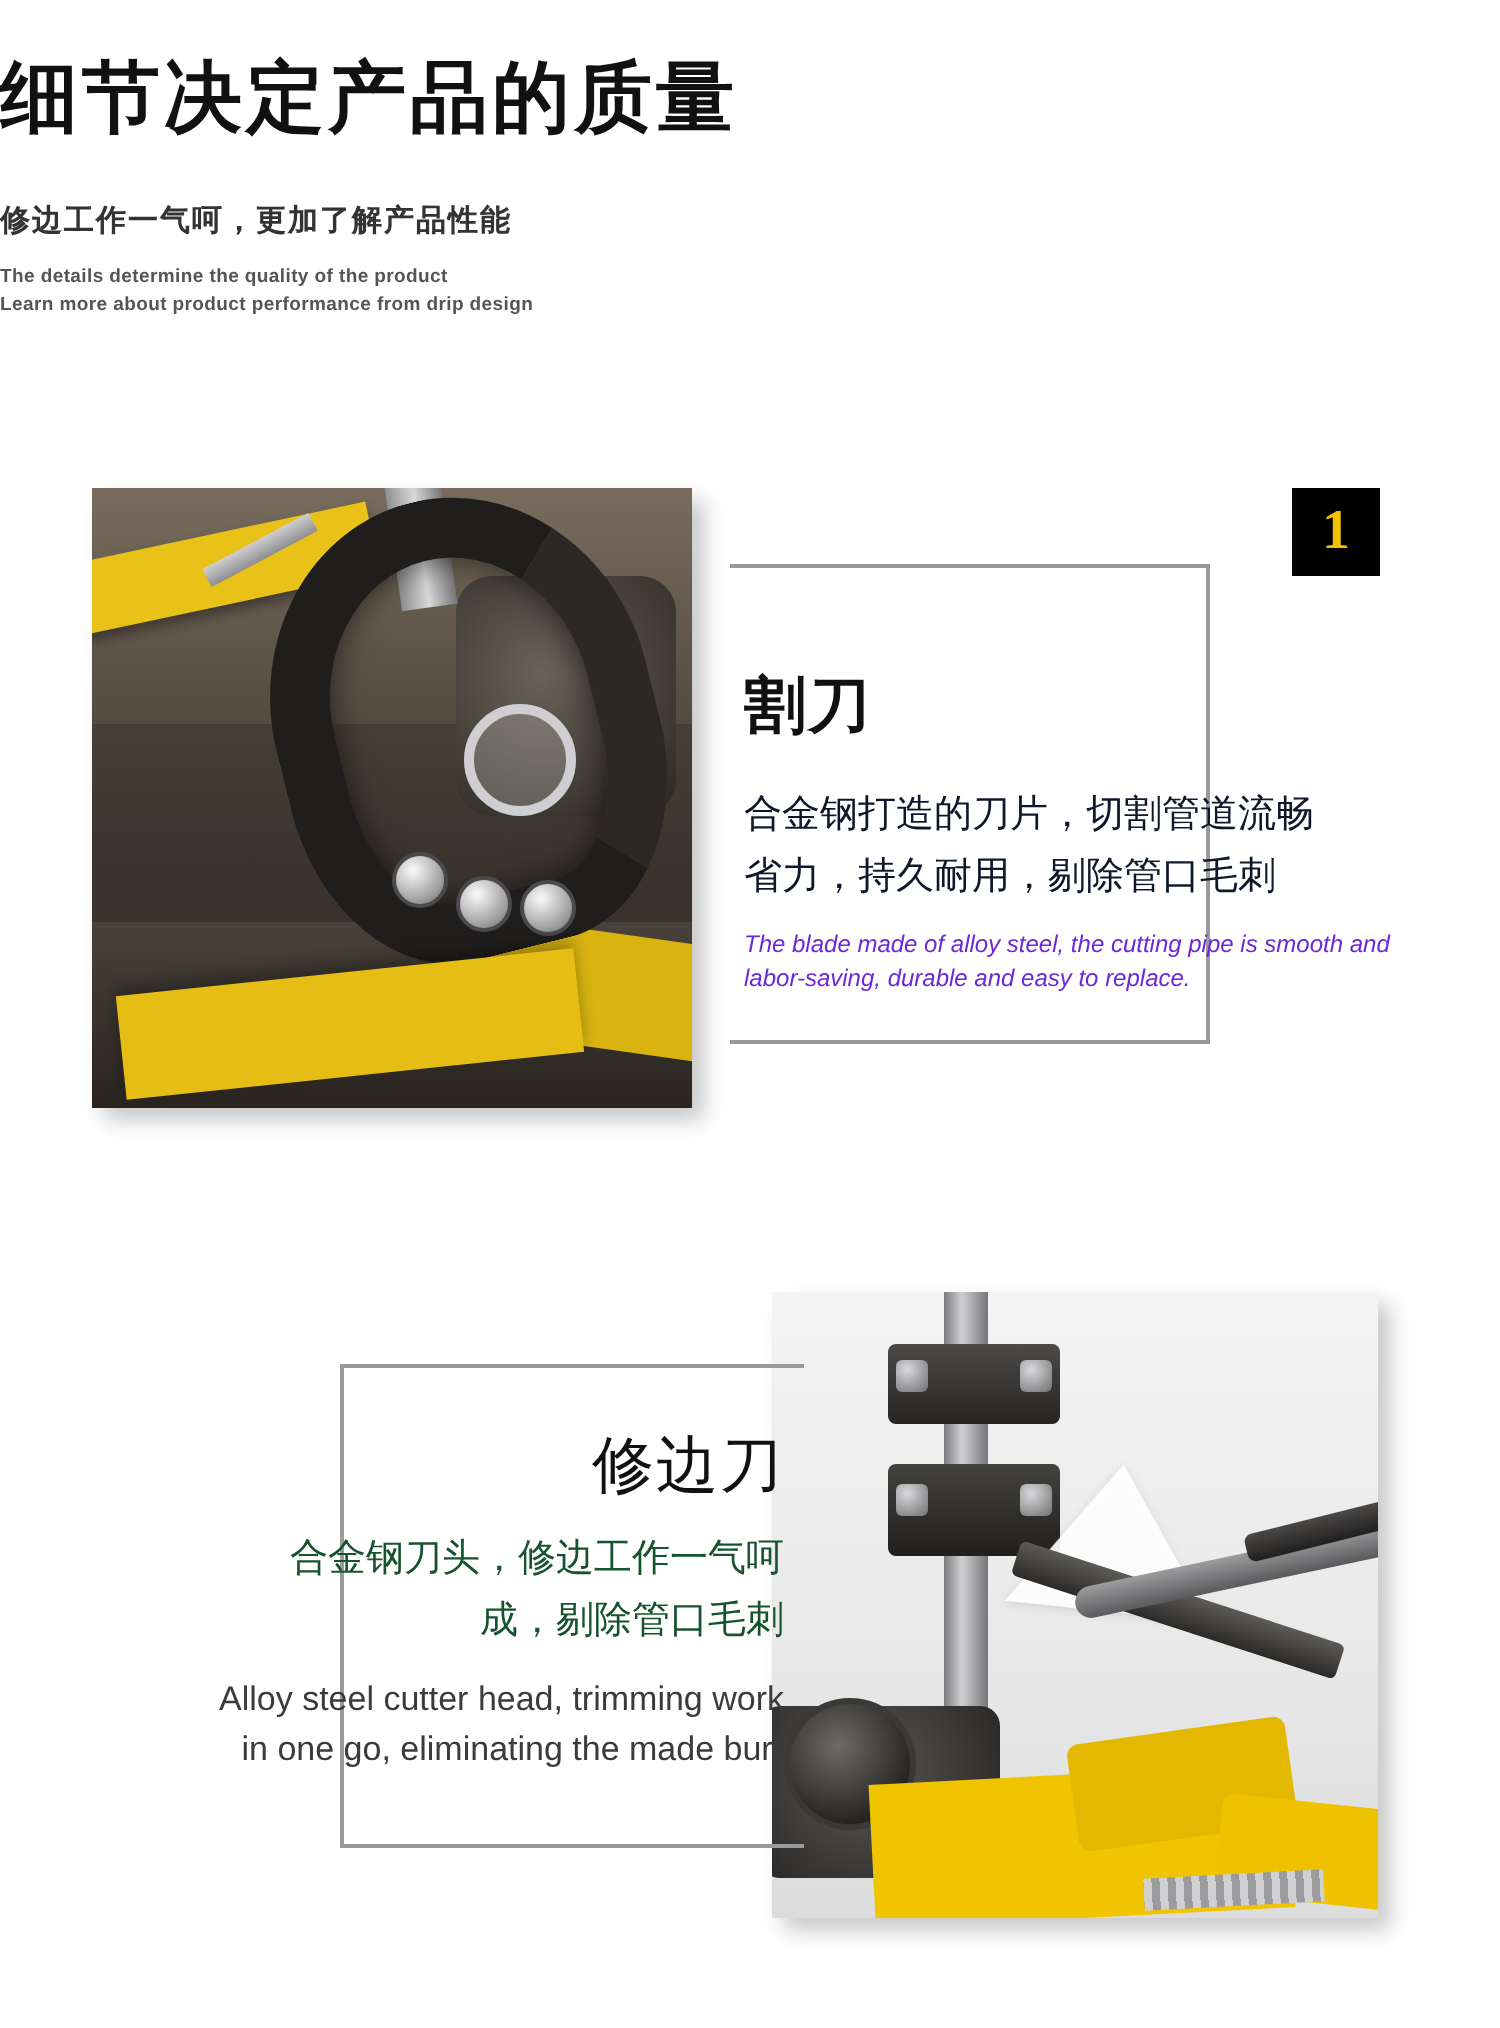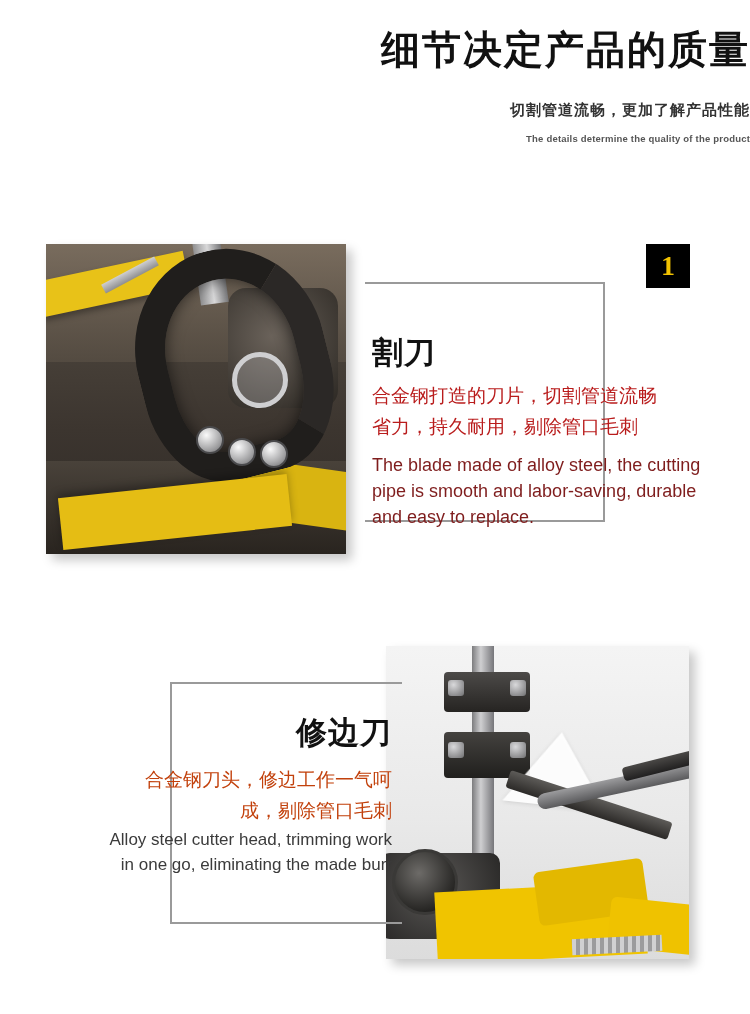--- a/index.html
+++ b/index.html
@@ -13,21 +13,21 @@
   .page {
     position: relative;
     width: 750px;
     height: 1014px;
     background: #ffffff;
   }
 
   
   .header {
     padding-top: 26px;
-    text-align: right;
+    text-align: left;
   }
   .header .title {
     font-size: 39px;
     font-weight: bold;
     letter-spacing: 2px;
     color: #111111;
     line-height: 1.25;
   }
   .header .subtitle-cn {
     margin-top: 26px;
@@ -97,32 +97,33 @@
     width: 360px;
   }
   .text1 .h {
     font-size: 31px;
     font-weight: bold;
     color: #111111;
     letter-spacing: 1px;
     line-height: 1.2;
   }
   .text1 .cn {
-    margin-top: 10px;
+    margin-top: 22px;
     font-size: 19px;
-    color: #b91c1c;
+    color: #0f172a;
     line-height: 1.6;
     width: 352px;
   }
   .text1 .en {
     margin-top: 10px;
-    font-size: 18px;
-    color: #7f1d1d;
+    font-size: 12px;
+    color: #6d28d9;
     line-height: 1.45;
     width: 348px;
+    font-style: italic;
   }
 
   
   .section2 {
     position: absolute;
     top: 640px;
     left: 0;
     width: 750px;
     height: 330px;
   }
@@ -149,33 +150,33 @@
   }
   .text2 {
     position: absolute;
     left: 20px;
     top: 74px;
     width: 372px;
     text-align: right;
   }
   .text2 .h {
     font-size: 31px;
-    font-weight: bold;
+    font-weight: normal;
     color: #111111;
     letter-spacing: 1px;
     line-height: 1.2;
   }
   .text2 .cn {
     margin-top: 14px;
     font-size: 19px;
-    color: #c2410c;
+    color: #14532d;
     line-height: 1.6;
   }
   .text2 .en {
-    margin-top: 2px;
+    margin-top: 12px;
     font-size: 17px;
     color: #3b3b3b;
     line-height: 1.45;
   }
 
   
   .p1-bg {
     position: absolute; inset: 0;
     background:
       linear-gradient(180deg,#6e6257 0%,#4a433b 28%,#3c352f 60%,#2e2a26 100%);
@@ -313,23 +314,24 @@
     transform: rotate(-3deg);
   }
 </style>
 </head>
 <body>
 
 <div class="page">
 
   <div class="header">
     <div class="title">细节决定产品的质量</div>
-    <div class="subtitle-cn">切割管道流畅，更加了解产品性能</div>
+    <div class="subtitle-cn">修边工作一气呵，更加了解产品性能</div>
     <div class="subtitle-en">
       <div>The details determine the quality of the product</div>
+      <div>Learn more about product performance from drip design</div>
     </div>
   </div>
 
   <div class="section1">
 
     <div class="photo1">
       <div class="p1-bg"></div>
       <div class="p1-wall"></div>
       <div class="p1-floor"></div>
       <div class="p1-dark-blob"></div>

